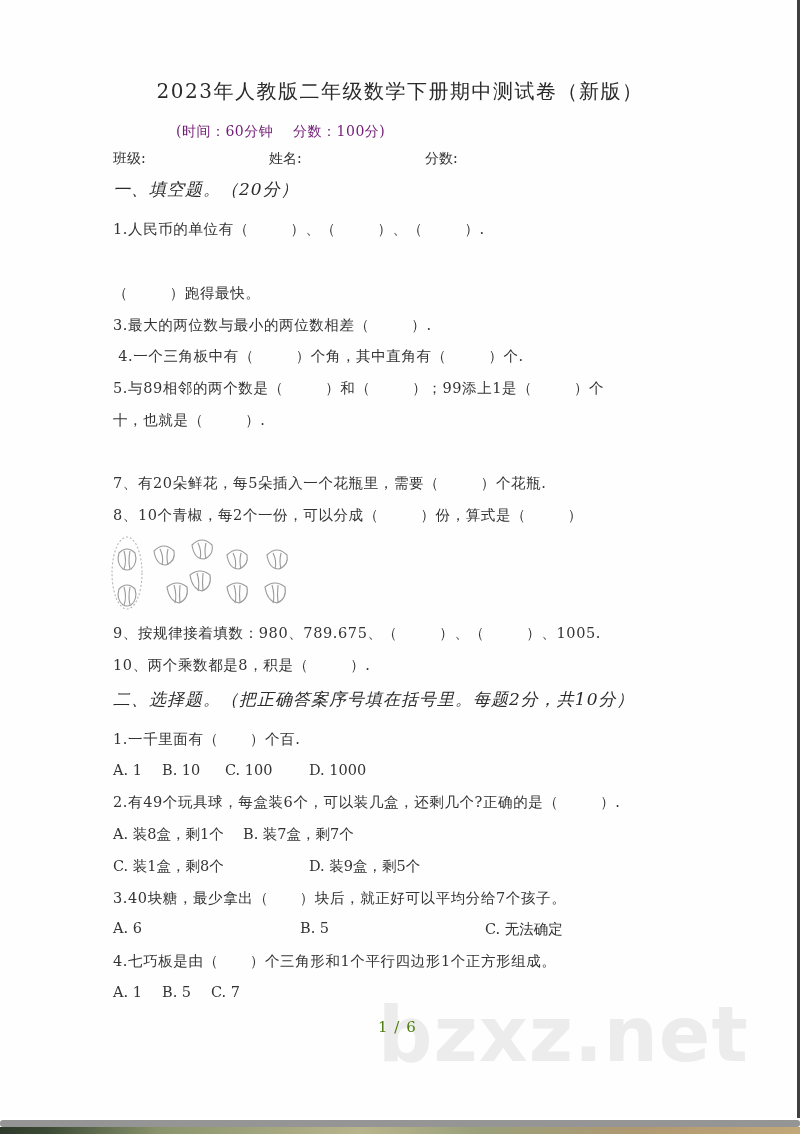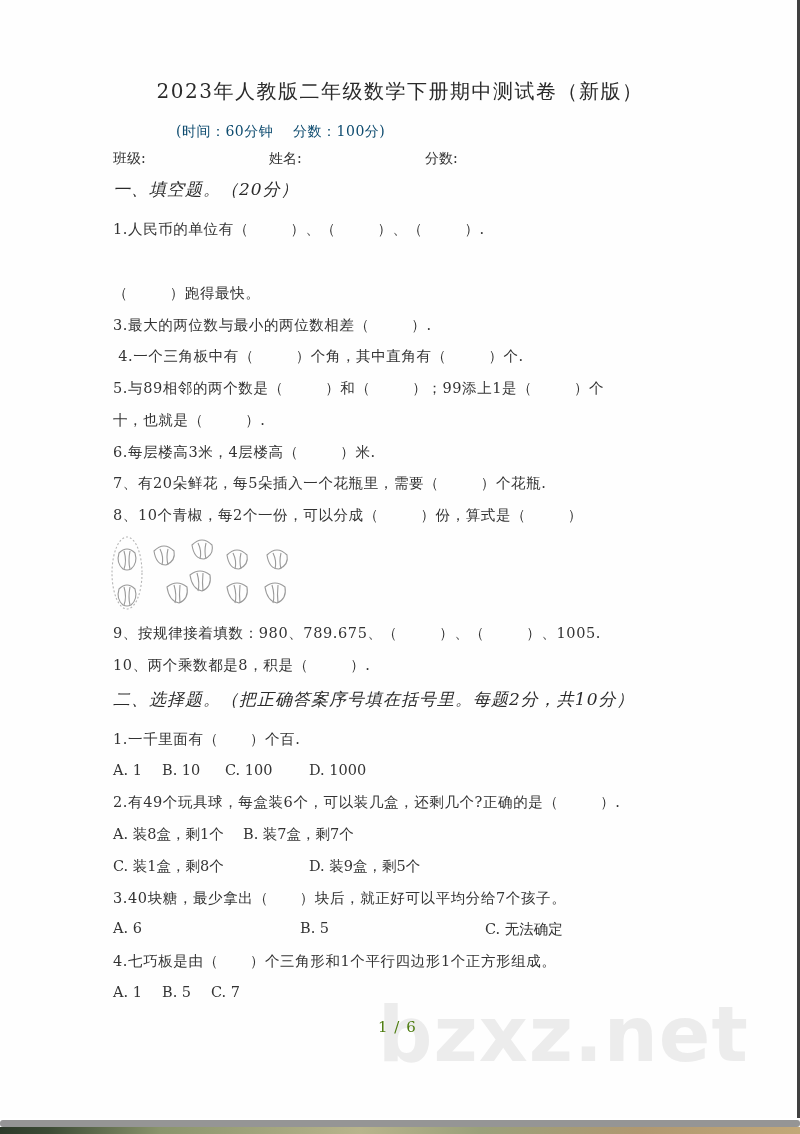--- a/index.html
+++ b/index.html
@@ -15,21 +15,21 @@
       border-right: 6px solid #404040;
     }
     .line {
       position: absolute; left: 113px; white-space: pre;
       font-size: 14.5px; letter-spacing: 0.6px; color: #333;
     }
     .title {
       position: absolute; left: 0; width: 800px; top: 78px; text-align: center;
       font-size: 20px; letter-spacing: 1.5px; color: #2a2a2a;
     }
-    .subtitle { position: absolute; left: 176px; top: 123px; font-size: 14px; letter-spacing: 0.5px; color: #0c4a6e; white-space: pre; }
+    .subtitle { position: absolute; left: 176px; top: 123px; font-size: 14px; letter-spacing: 0.5px; color: #701a75; white-space: pre; }
     .info-row { position: absolute; top: 150px; left: 113px; width: 600px; font-size: 14px; color: #333; }
     .info-row span { position: absolute; top: 0; white-space: pre; }
     .section-head { position: absolute; left: 113px; font-size: 17px; letter-spacing: 1px; color: #2a2a2a; white-space: pre; font-style: italic; }
     .opts { position: absolute; left: 113px; font-size: 14.5px; color: #333; }
     .opts span { position: absolute; top: 0; white-space: pre; }
     .peppers { position: absolute; left: 110px; top: 535px; width: 190px; height: 80px; }
     .page-num { position: absolute; left: 378px; top: 1018px; font-size: 15px; color: #4d7c0f; letter-spacing: 1px; }
     .watermark {
       position: absolute; left: 378px; top: 990px; font-family: "DejaVu Sans", sans-serif;
       font-weight: bold; font-size: 76px; color: rgba(200,200,200,0.32); letter-spacing: 1px;
@@ -59,21 +59,20 @@
   </div>
 
   <div class="section-head" style="top:178px">一、填空题。（20分）</div>
 
   <div class="line" style="top:220px">1.人民币的单位有（        ）、（        ）、（        ）.</div>
   <div class="line" style="top:284px">（        ）跑得最快。</div>
   <div class="line" style="top:316px">3.最大的两位数与最小的两位数相差（        ）.</div>
   <div class="line" style="top:347px"> 4.一个三角板中有（        ）个角，其中直角有（        ）个.</div>
   <div class="line" style="top:379px">5.与89相邻的两个数是（        ）和（        ）；99添上1是（        ）个</div>
   <div class="line" style="top:411px">十，也就是（        ）.</div>
-  <div class="line" style="top:443px">6.每层楼高3米，4层楼高（        ）米.</div>
   <div class="line" style="top:474px">7、有20朵鲜花，每5朵插入一个花瓶里，需要（        ）个花瓶.</div>
   <div class="line" style="top:506px">8、10个青椒，每2个一份，可以分成（        ）份，算式是（        ）</div>
 
   <svg class="peppers" viewBox="0 0 190 80">
     <g fill="none" stroke="#9a9a9a" stroke-width="1.1">
       <ellipse cx="17" cy="38" rx="15" ry="36" stroke-dasharray="2,2" stroke="#b5b5b5"></ellipse>
       <g>
         <path d="M9 18 q8 -8 16 0 q3 10 -4 16 q-4 2 -8 0 q-7 -6 -4 -16z"></path>
         <path d="M14 16 q3 10 0 18 M20 16 q-2 10 0 18"></path>
       </g>

